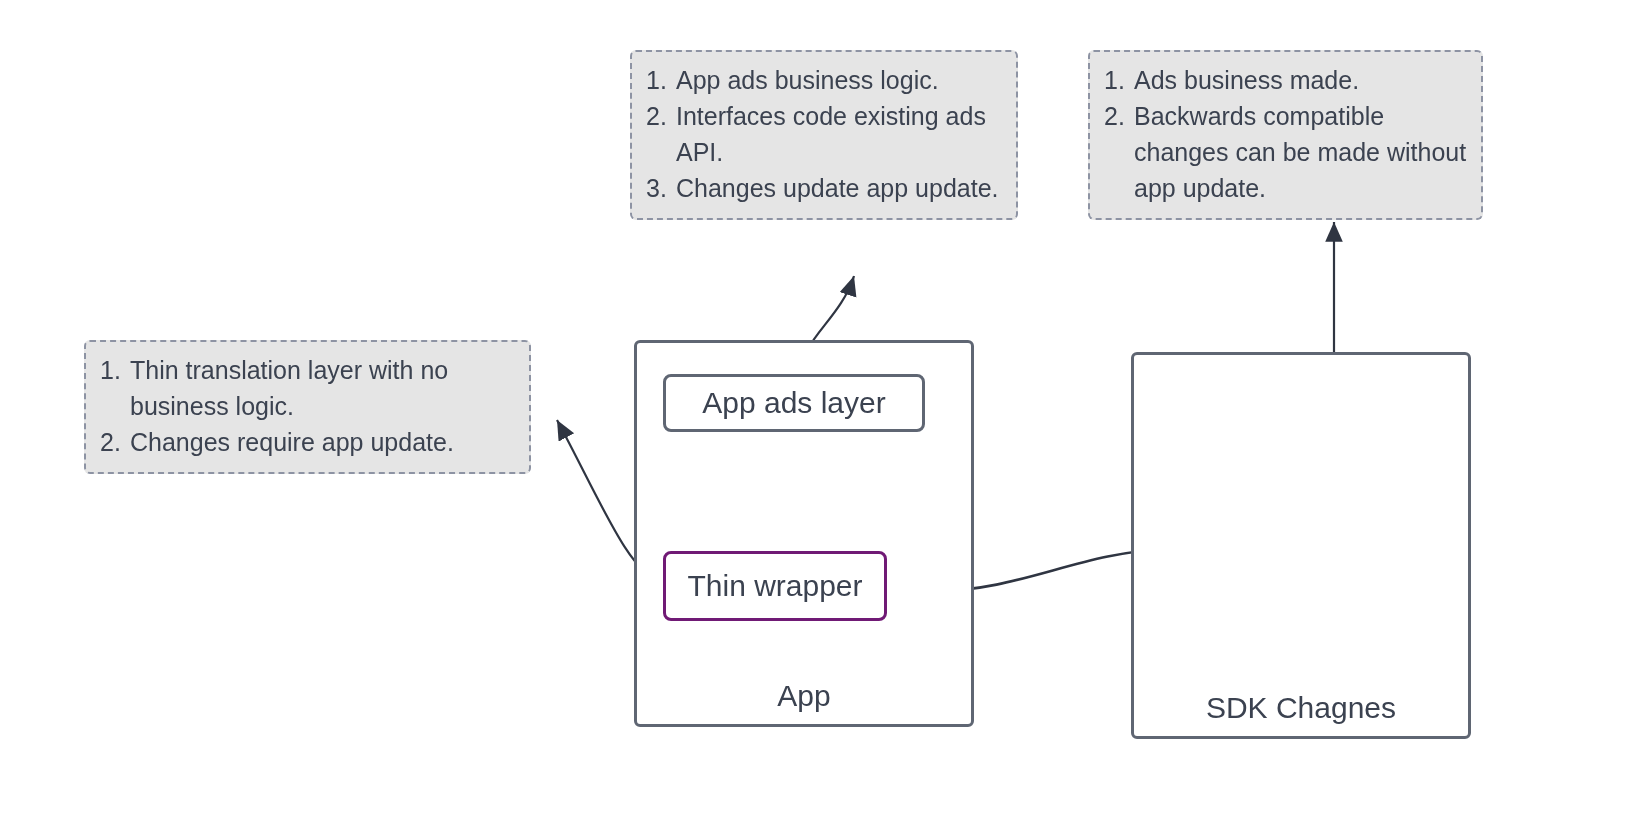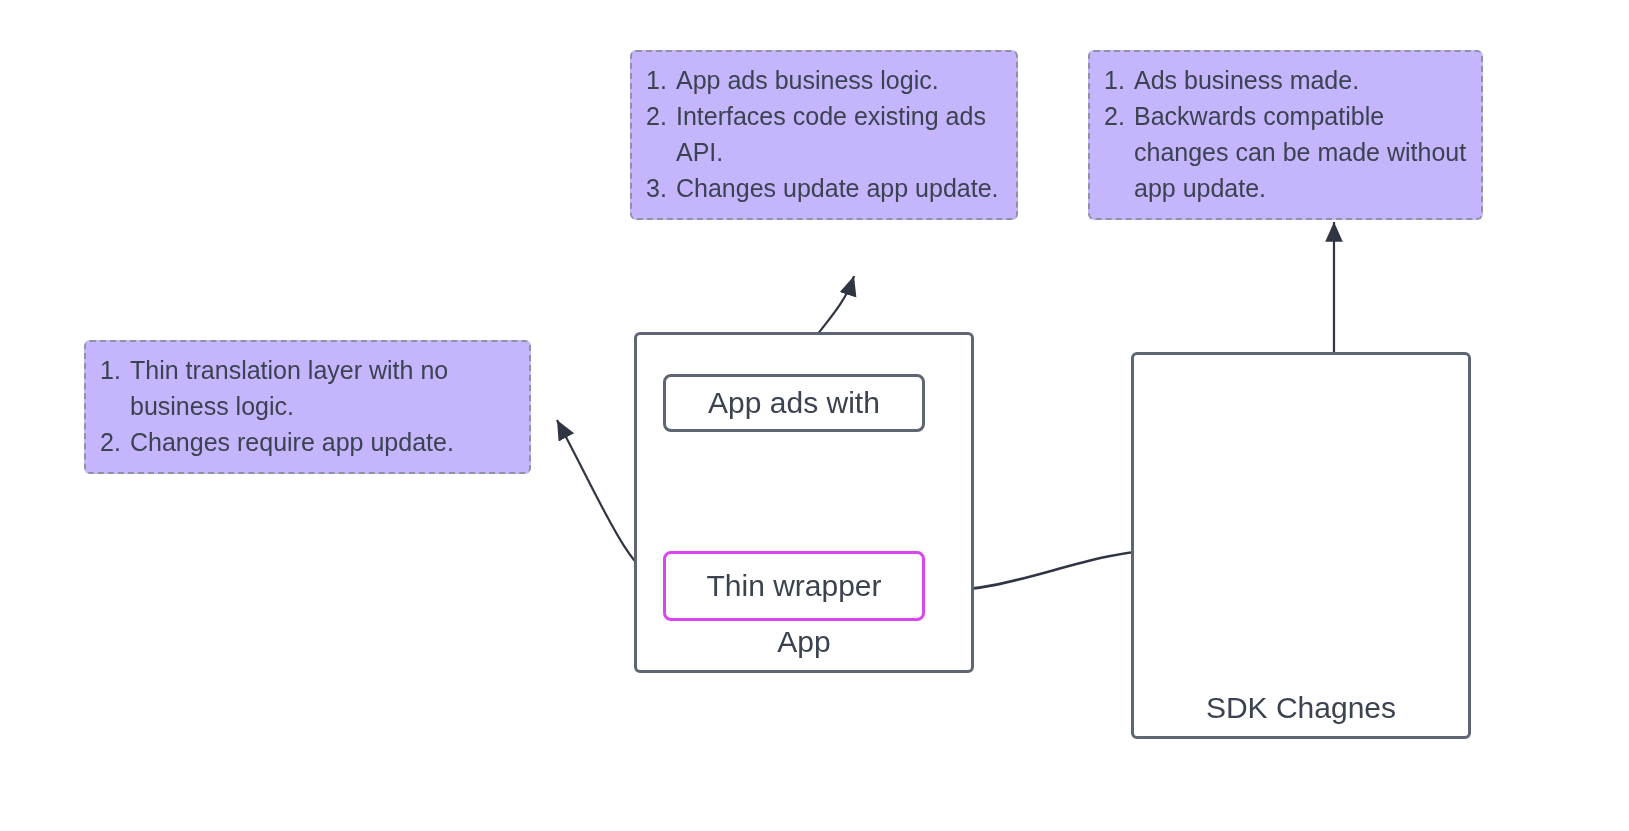--- a/index.html
+++ b/index.html
@@ -26,21 +26,21 @@
     height: 831px;
     pointer-events: none;
   }
 
   
   .note {
     position: absolute;
     box-sizing: border-box;
     border: 2px dashed #8d93a3;
     border-radius: 6px;
-    background: #c4b5fd;
+    background: #e5e5e5;
     padding: 10px 14px 12px 14px;
   }
   .note ol {
     margin: 0;
     padding: 0;
     list-style: none;
     counter-reset: noteitem;
   }
   .note li {
     counter-increment: noteitem;
@@ -76,21 +76,21 @@
   .container-label {
     position: absolute;
     bottom: 8px;
     left: 0;
     right: 0;
     text-align: center;
     font-size: 30px;
     line-height: 40px;
     color: #3b4250;
   }
-  #box-app { left: 634px;  top: 332px; width: 340px; height: 341px; }
+  #box-app { left: 634px;  top: 340px; width: 340px; height: 387px; }
   #box-sdk { left: 1131px; top: 352px; width: 340px; height: 387px; }
 
   
   .node {
     position: absolute;
     box-sizing: border-box;
     display: flex;
     align-items: center;
     justify-content: center;
     background: #ffffff;
@@ -98,22 +98,22 @@
     font-size: 30px;
     line-height: 36px;
     color: #3b4250;
     text-align: center;
   }
   #node-app-ads-code {
     left: 663px; top: 374px; width: 262px; height: 58px;
     border: 3px solid #5f6673;
   }
   #node-thin-wrapper {
-    left: 663px; top: 551px; width: 262px; height: 70px;
-    border: 3px solid #d946ef;
+    left: 663px; top: 551px; width: 224px; height: 70px;
+    border: 3px solid #701a75;
   }
   #node-re-sdk {
     left: 1170px; top: 455px; width: 262px; height: 196px;
     border: 3px solid #45c04b;
     border-radius: 10px;
   }
 </style>
 </head>
 <body>
 
@@ -164,21 +164,21 @@
 
   <div class="container-box" id="box-app">
     <div class="container-label">App</div>
   </div>
 
   <div class="container-box" id="box-sdk">
     <div class="container-label">SDK Chagnes</div>
   </div>
 
   <div class="node" id="node-app-ads-code">
-    <span>App ads with</span>
+    <span>App ads layer</span>
   </div>
 
   <div class="node" id="node-thin-wrapper">
     <span>Thin wrapper</span>
   </div>
 
 
 </div>
 
 </body></html>

